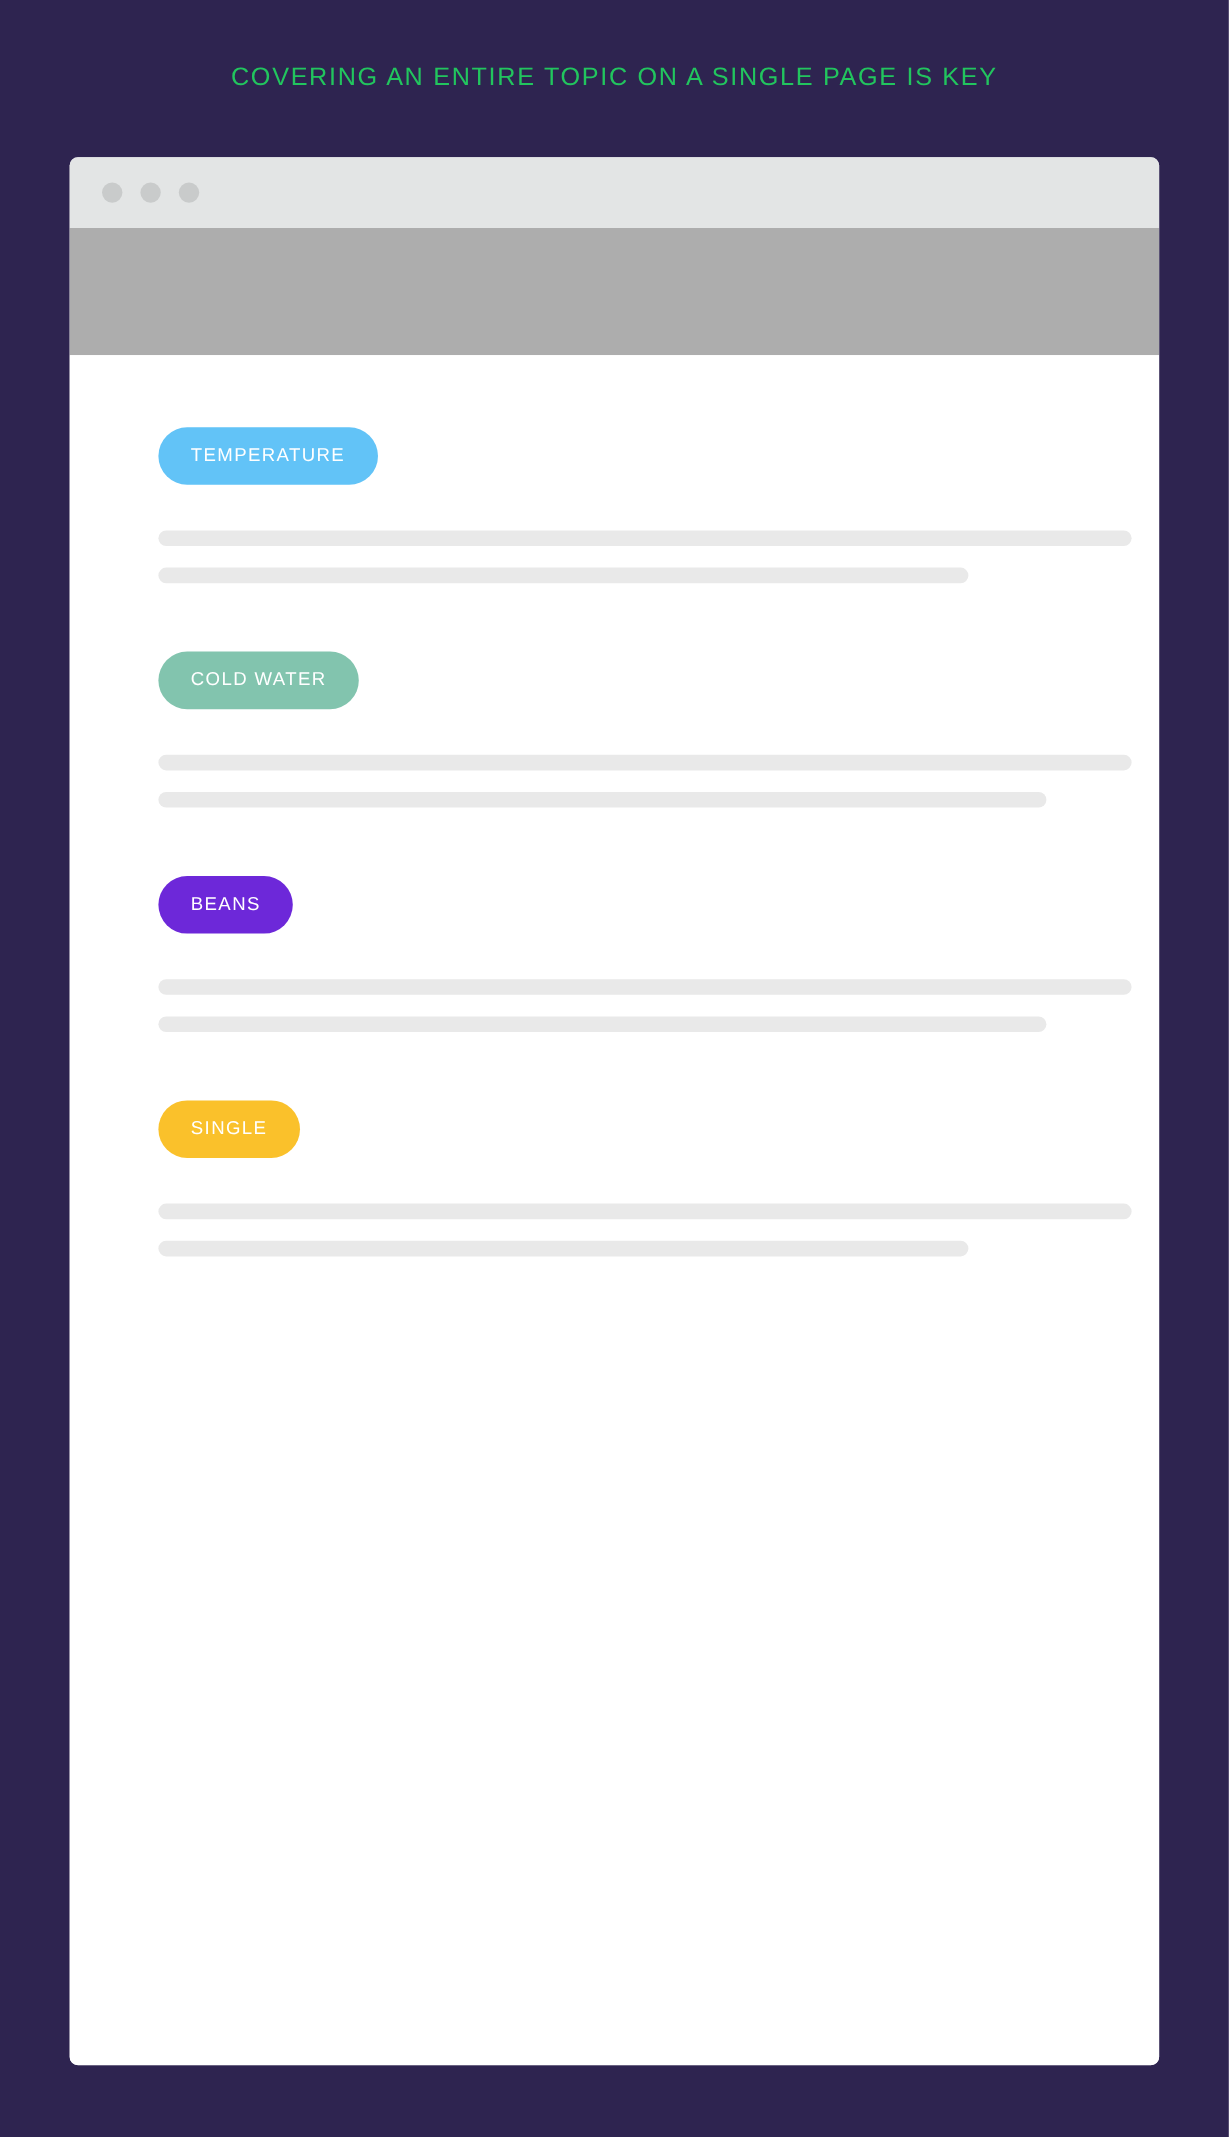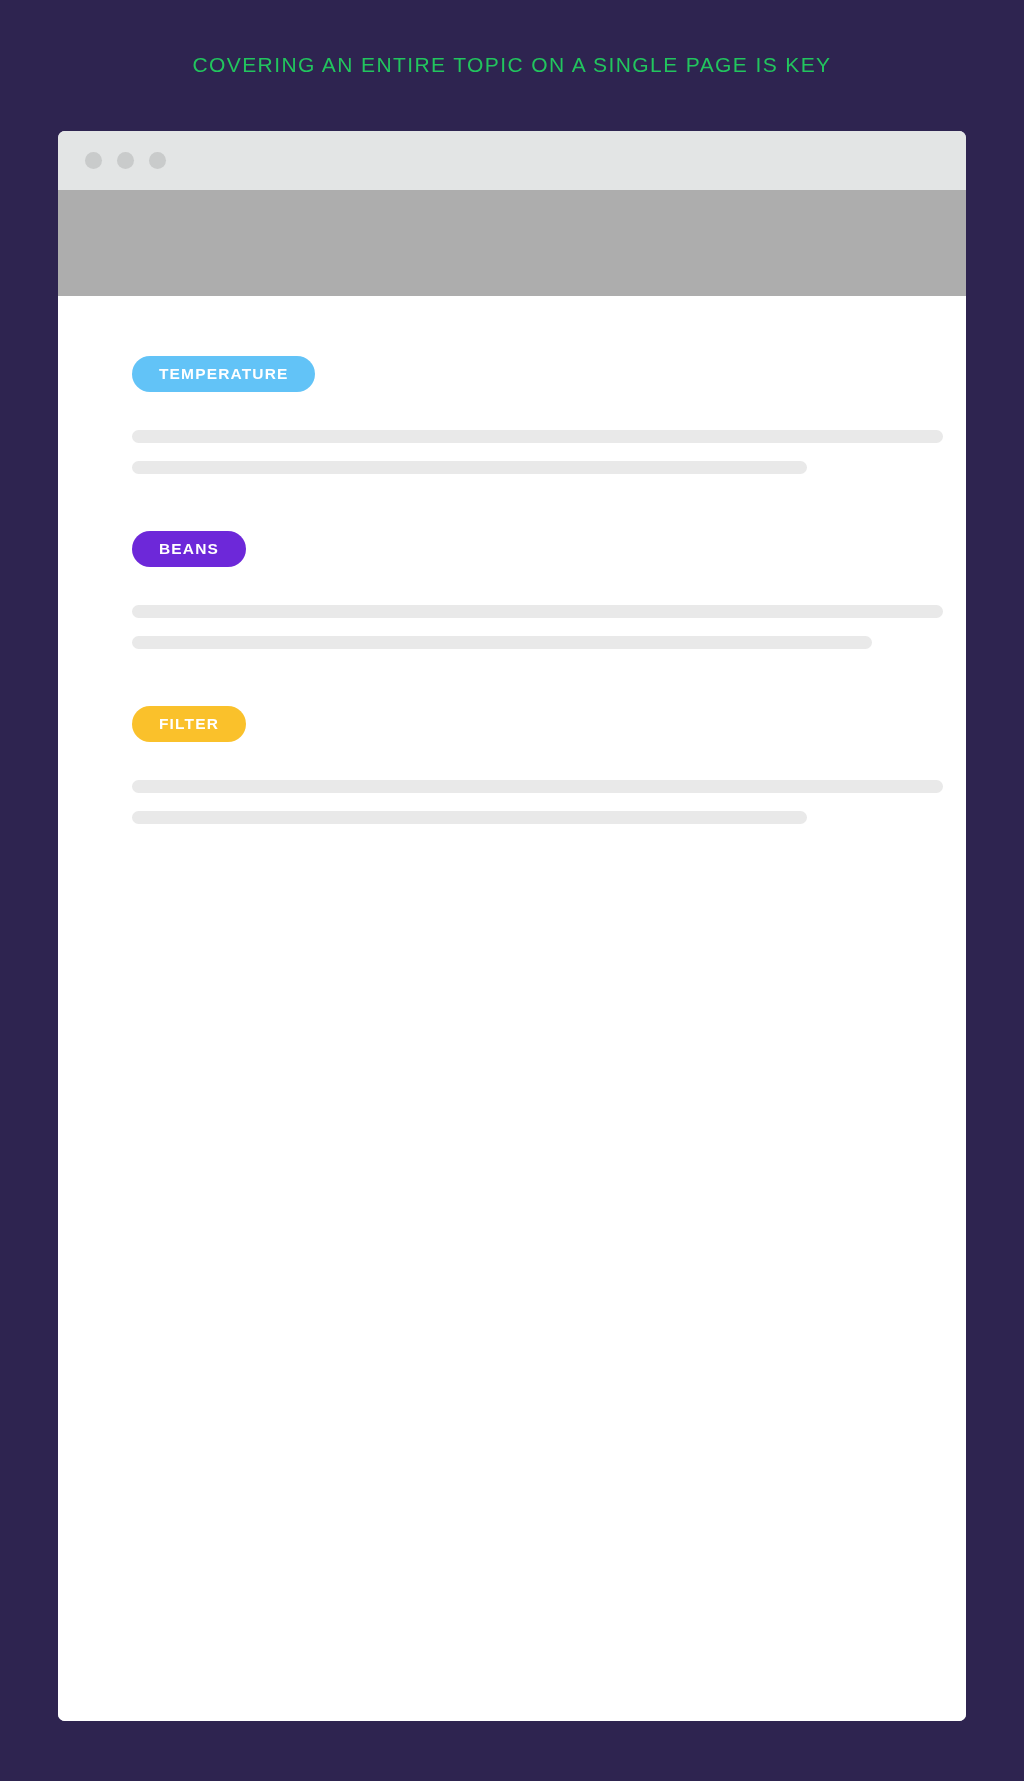--- a/index.html
+++ b/index.html
@@ -75,26 +75,26 @@
   
   .section {
     padding-left: 74px;
     margin-bottom: 57px;
   }
 
   .pill {
     display: inline-flex;
     align-items: center;
     justify-content: center;
-    height: 36px;
+    height: 48px;
     padding: 0 27px;
     border-radius: 24px;
     color: #FFFFFF;
     font-size: 15.5px;
-    font-weight: bold;
+    font-weight: normal;
     letter-spacing: 1.15px;
     white-space: nowrap;
     user-select: none;
     cursor: pointer;
   }
 
   .skeletons {
     margin-top: 38px;
   }
 
@@ -123,32 +123,39 @@
   <div class="page-body">
 
     <div class="section">
       <div class="pill" style="background: rgb(98, 195, 247); color: rgb(255, 255, 255);">TEMPERATURE</div>
       <div class="skeletons">
         <div class="skel" style="width: 811px; background: rgb(233, 233, 233);"></div>
         <div class="skel" style="width: 675px; background: rgb(233, 233, 233);"></div>
       </div>
     </div>
 
+    <div class="section">
+      <div class="pill" style="background: rgb(130, 196, 174); color: rgb(255, 255, 255);">COLD WATER</div>
+      <div class="skeletons">
+        <div class="skel" style="width: 811px; background: rgb(233, 233, 233);"></div>
+        <div class="skel" style="width: 740px; background: rgb(233, 233, 233);"></div>
+      </div>
+    </div>
 
 
     <div class="section">
       <div class="pill" style="background: #6d28d9; color: rgb(255, 255, 255);">BEANS</div>
       <div class="skeletons">
         <div class="skel" style="width: 811px; background: rgb(233, 233, 233);"></div>
         <div class="skel" style="width: 740px; background: rgb(233, 233, 233);"></div>
       </div>
     </div>
 
     <div class="section">
-      <div class="pill" style="background: rgb(250, 193, 43); color: rgb(255, 255, 255);">FILTER</div>
+      <div class="pill" style="background: rgb(250, 193, 43); color: rgb(255, 255, 255);">SINGLE</div>
       <div class="skeletons">
         <div class="skel" style="width: 811px; background: rgb(233, 233, 233);"></div>
         <div class="skel" style="width: 675px; background: rgb(233, 233, 233);"></div>
       </div>
     </div>
 
 
   </div>
 </div>
 

